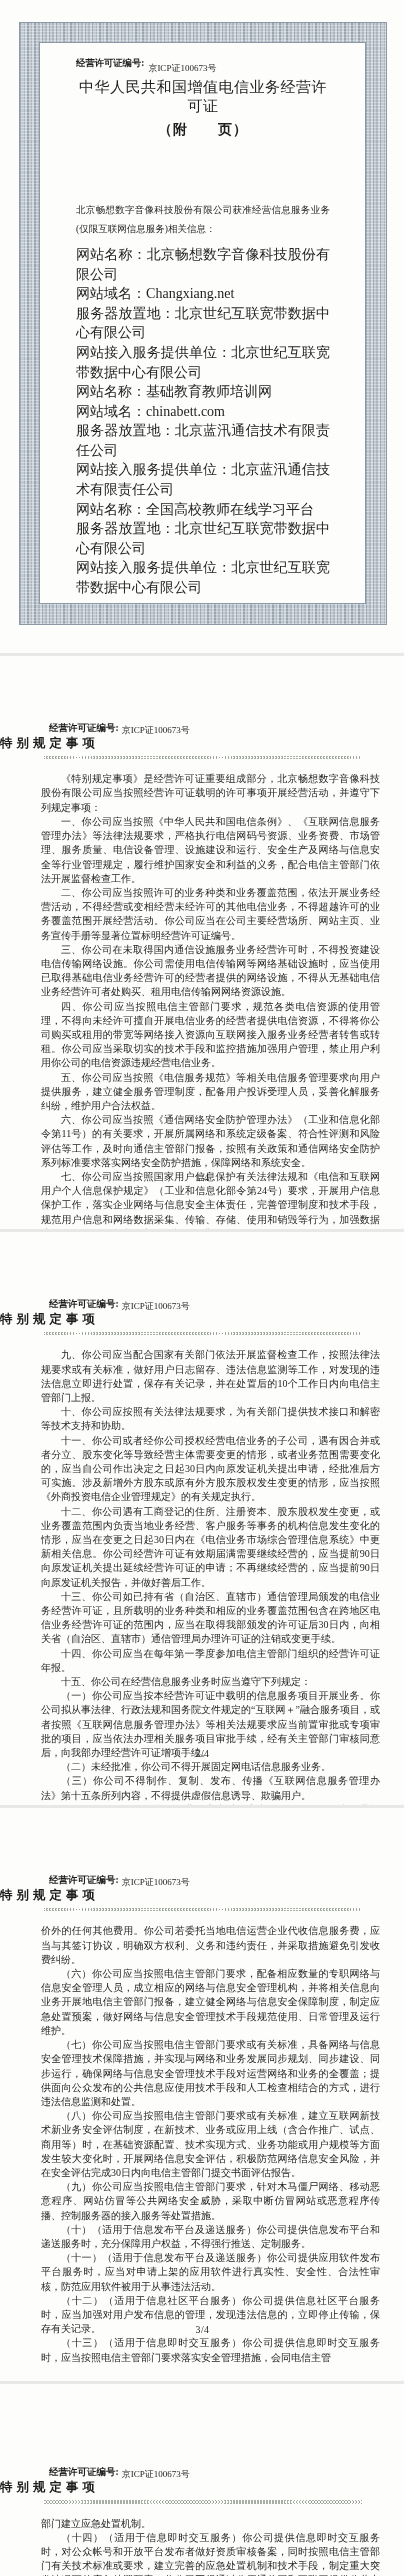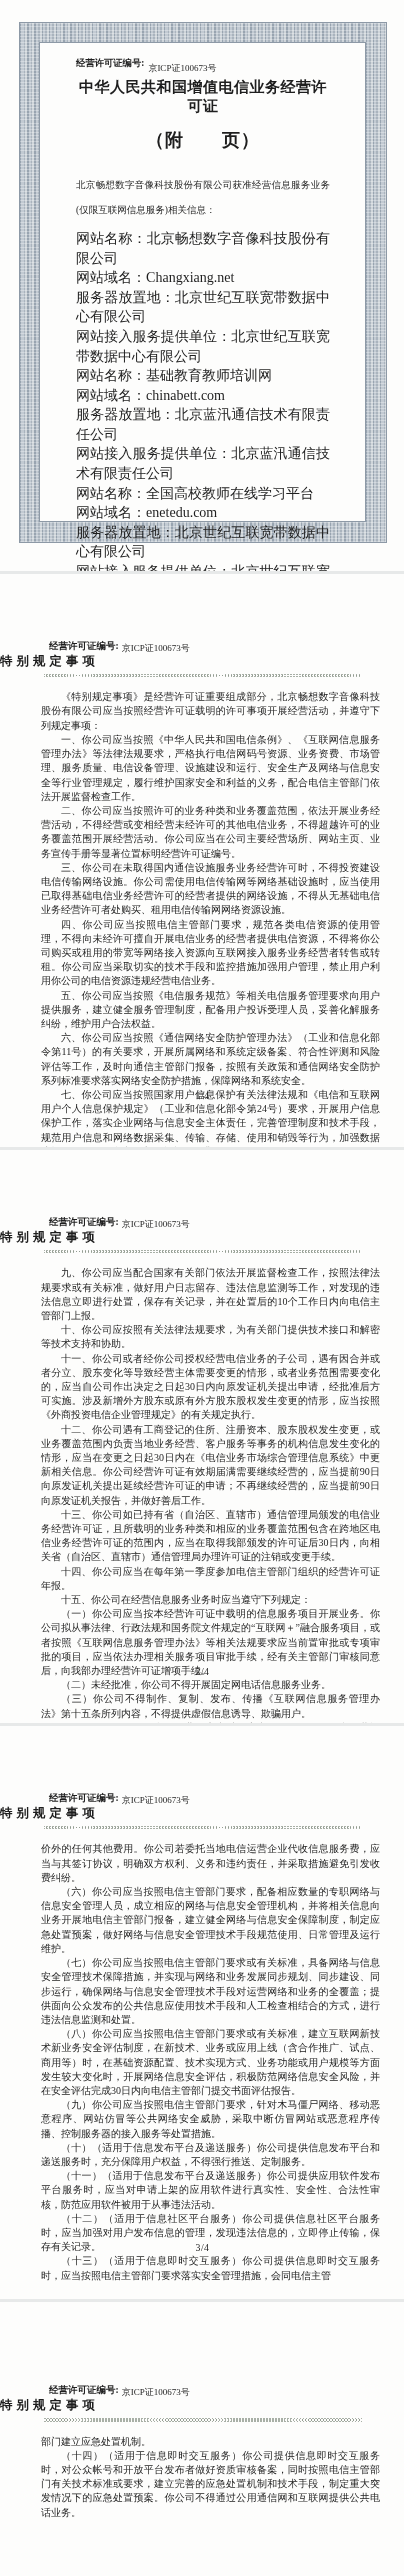--- a/index.html
+++ b/index.html
@@ -10,21 +10,21 @@
     color:#1e1e1e;
   }
   .page{
     position:relative;
     width:405px;
     background:#fdfdfc;
     overflow:hidden;
     box-sizing:border-box;
   }
   .page + .page{margin-top:3.1px;}
-  .p1{height:571px;padding-left:30px;}
+  .p1{height:653px;padding-left:30px;}
   .pp{height:573px;}
   .p5{height:571px;}
 
   
   .cert-frame{
     position:absolute; left:18.5px; right:18.5px; top:21.6px; bottom:28px;
     box-sizing:border-box;
     border:0.5px solid #8d99a6;
     background:
       repeating-linear-gradient(0deg, rgba(255,255,255,.30) 0 1px, rgba(0,0,0,0) 1px 3.1px),
@@ -38,30 +38,30 @@
     padding:13.4px 35px 0 36px;
   }
   .cert-head{font-size:9.3px; font-weight:bold; white-space:nowrap;}
   .cert-head .num{
     font-weight:normal; font-size:9px;
     position:relative; top:5.2px; left:4.1px;
   }
   .cert-title{
     margin-top:8.2px;
     text-align:center;
-    font-size:15px; font-weight:bold; letter-spacing:0.5px;
+    font-size:15px; font-weight:normal; letter-spacing:0.5px;
   }
   .cert-subtitle{
-    margin-top:12px;
+    margin-top:5px;
     text-align:center;
-    font-size:18px; font-weight:bold; letter-spacing:1px;
+    font-size:14px; font-weight:bold; letter-spacing:1px;
   }
   .cert-intro{
-    margin-top:21px;
-    font-size:9.5px; line-height:25px;
+    margin-top:62px;
+    font-size:9.5px; line-height:19px;
     text-align:justify;
   }
   .cert-fields{margin-top:6.2px;}
   .cert-field{
     font-size:14px; line-height:19.6px;
     text-align:justify;
   }
 
   
   .prov{padding-top:66px; box-sizing:border-box;}
@@ -115,21 +115,20 @@
       <div class="cert-fields">
         <div class="cert-field"><span>网站名称：</span><span>北京畅想数字音像科技股份有限公司</span></div>
         <div class="cert-field"><span>网站域名：</span><span>Changxiang.net</span></div>
         <div class="cert-field"><span>服务器放置地：</span><span>北京世纪互联宽带数据中心有限公司</span></div>
         <div class="cert-field"><span>网站接入服务提供单位：</span><span>北京世纪互联宽带数据中心有限公司</span></div>
         <div class="cert-field"><span>网站名称：</span><span>基础教育教师培训网</span></div>
         <div class="cert-field"><span>网站域名：</span><span>chinabett.com</span></div>
         <div class="cert-field"><span>服务器放置地：</span><span>北京蓝汛通信技术有限责任公司</span></div>
         <div class="cert-field"><span>网站接入服务提供单位：</span><span>北京蓝汛通信技术有限责任公司</span></div>
         <div class="cert-field"><span>网站名称：</span><span>全国高校教师在线学习平台</span></div>
-        <div class="cert-field"><span>网站域名：</span><span>enetedu.com</span></div>
         <div class="cert-field"><span>服务器放置地：</span><span>北京世纪互联宽带数据中心有限公司</span></div>
         <div class="cert-field"><span>网站接入服务提供单位：</span><span>北京世纪互联宽带数据中心有限公司</span></div>
       </div>
     </div>
   </div>
 </div>
 
 <div class="page pp prov">
   <div class="prov-head">
     <span>经营许可证编号:</span><span class="num">京ICP证100673号</span>

